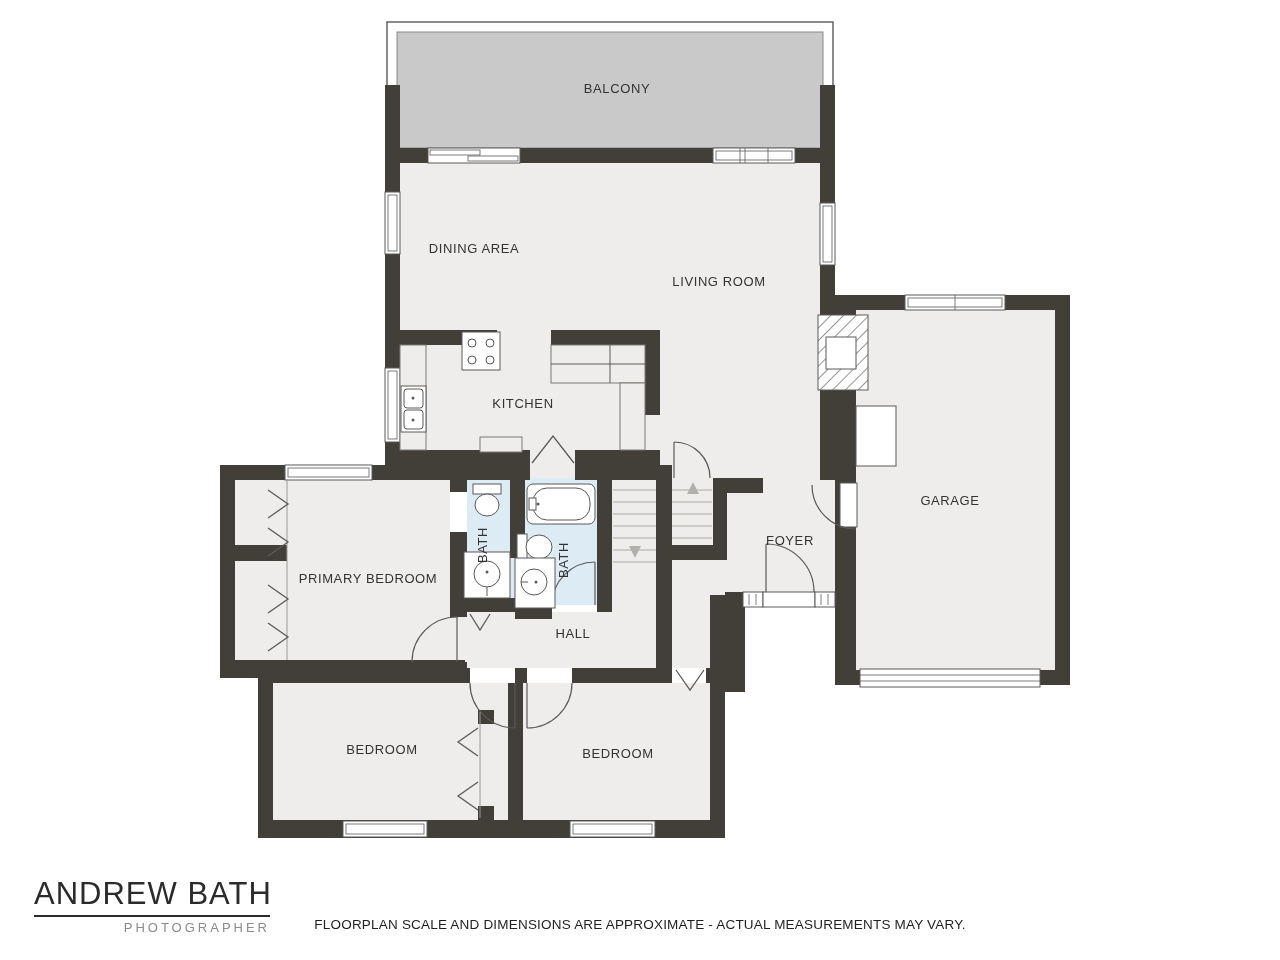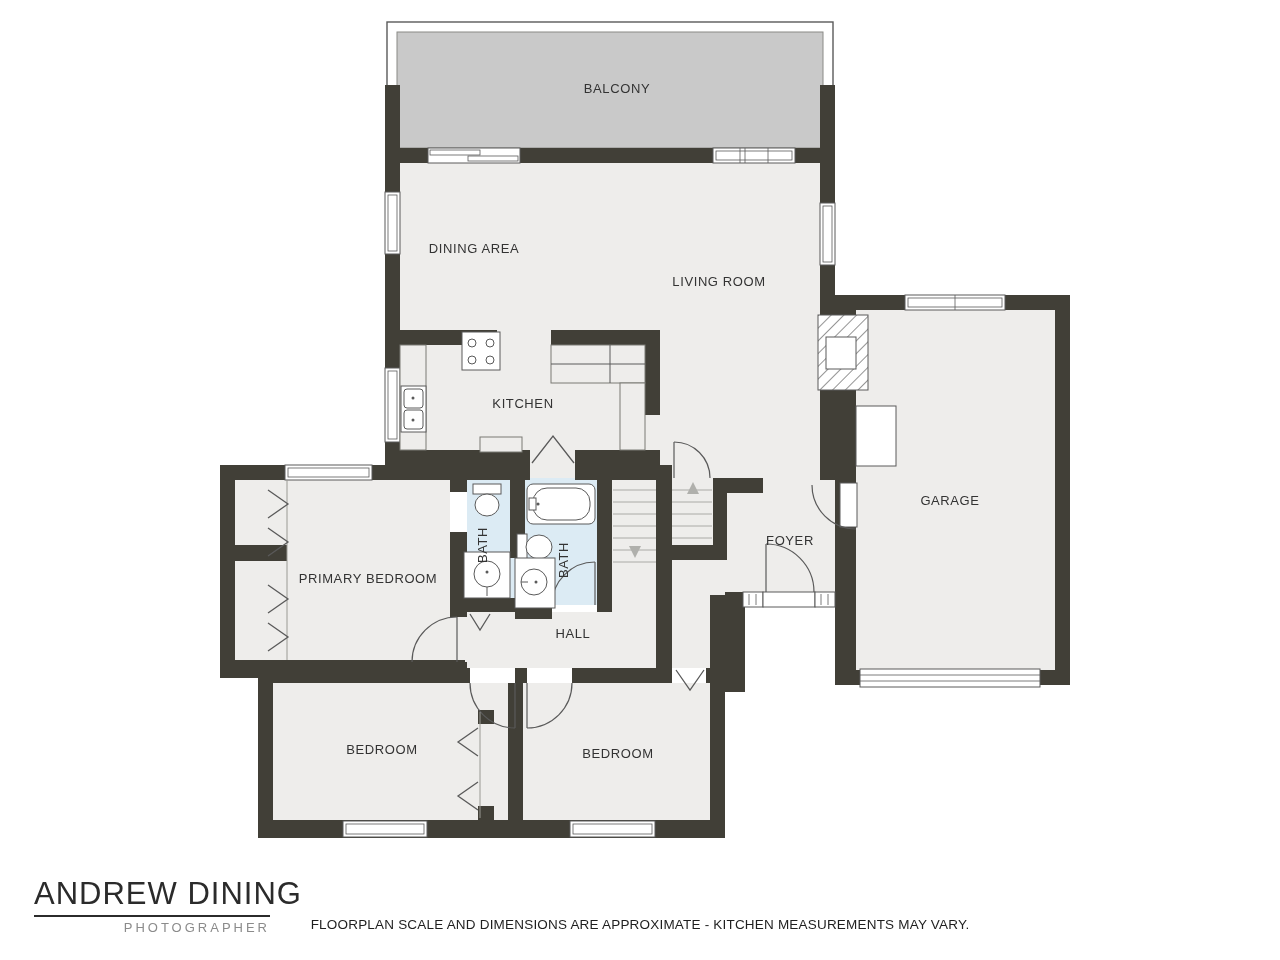--- a/index.html
+++ b/index.html
@@ -308,25 +308,25 @@
     <text x="368" y="583" text-anchor="middle">PRIMARY BEDROOM</text>
     <text x="573" y="638" text-anchor="middle">HALL</text>
     <text x="382" y="754" text-anchor="middle">BEDROOM</text>
     <text x="618" y="758" text-anchor="middle">BEDROOM</text>
     <text x="487" y="545" text-anchor="middle" font-size="12" transform="rotate(-90 487 545)">BATH</text>
     <text x="568" y="560" text-anchor="middle" font-size="12" transform="rotate(-90 568 560)">BATH</text>
   </g>
 </svg>
 
 <div id="logo">
-  <div class="name">ANDREW DINING</div>
+  <div class="name">ANDREW BATH</div>
   <div class="tag">PHOTOGRAPHER</div>
 </div>
 
-<div id="disclaimer">FLOORPLAN SCALE AND DIMENSIONS ARE APPROXIMATE - KITCHEN MEASUREMENTS MAY VARY.</div>
+<div id="disclaimer">FLOORPLAN SCALE AND DIMENSIONS ARE APPROXIMATE - ACTUAL MEASUREMENTS MAY VARY.</div>
 
 <div id="compass">
   <div class="n">N</div>
   <svg width="60" height="48" viewBox="0 0 60 48">
     <polygon fill="#0a0a0a" points="30,2 47,46 30,33 13,46"></polygon>
   </svg>
 </div>
 
 </div>
 

